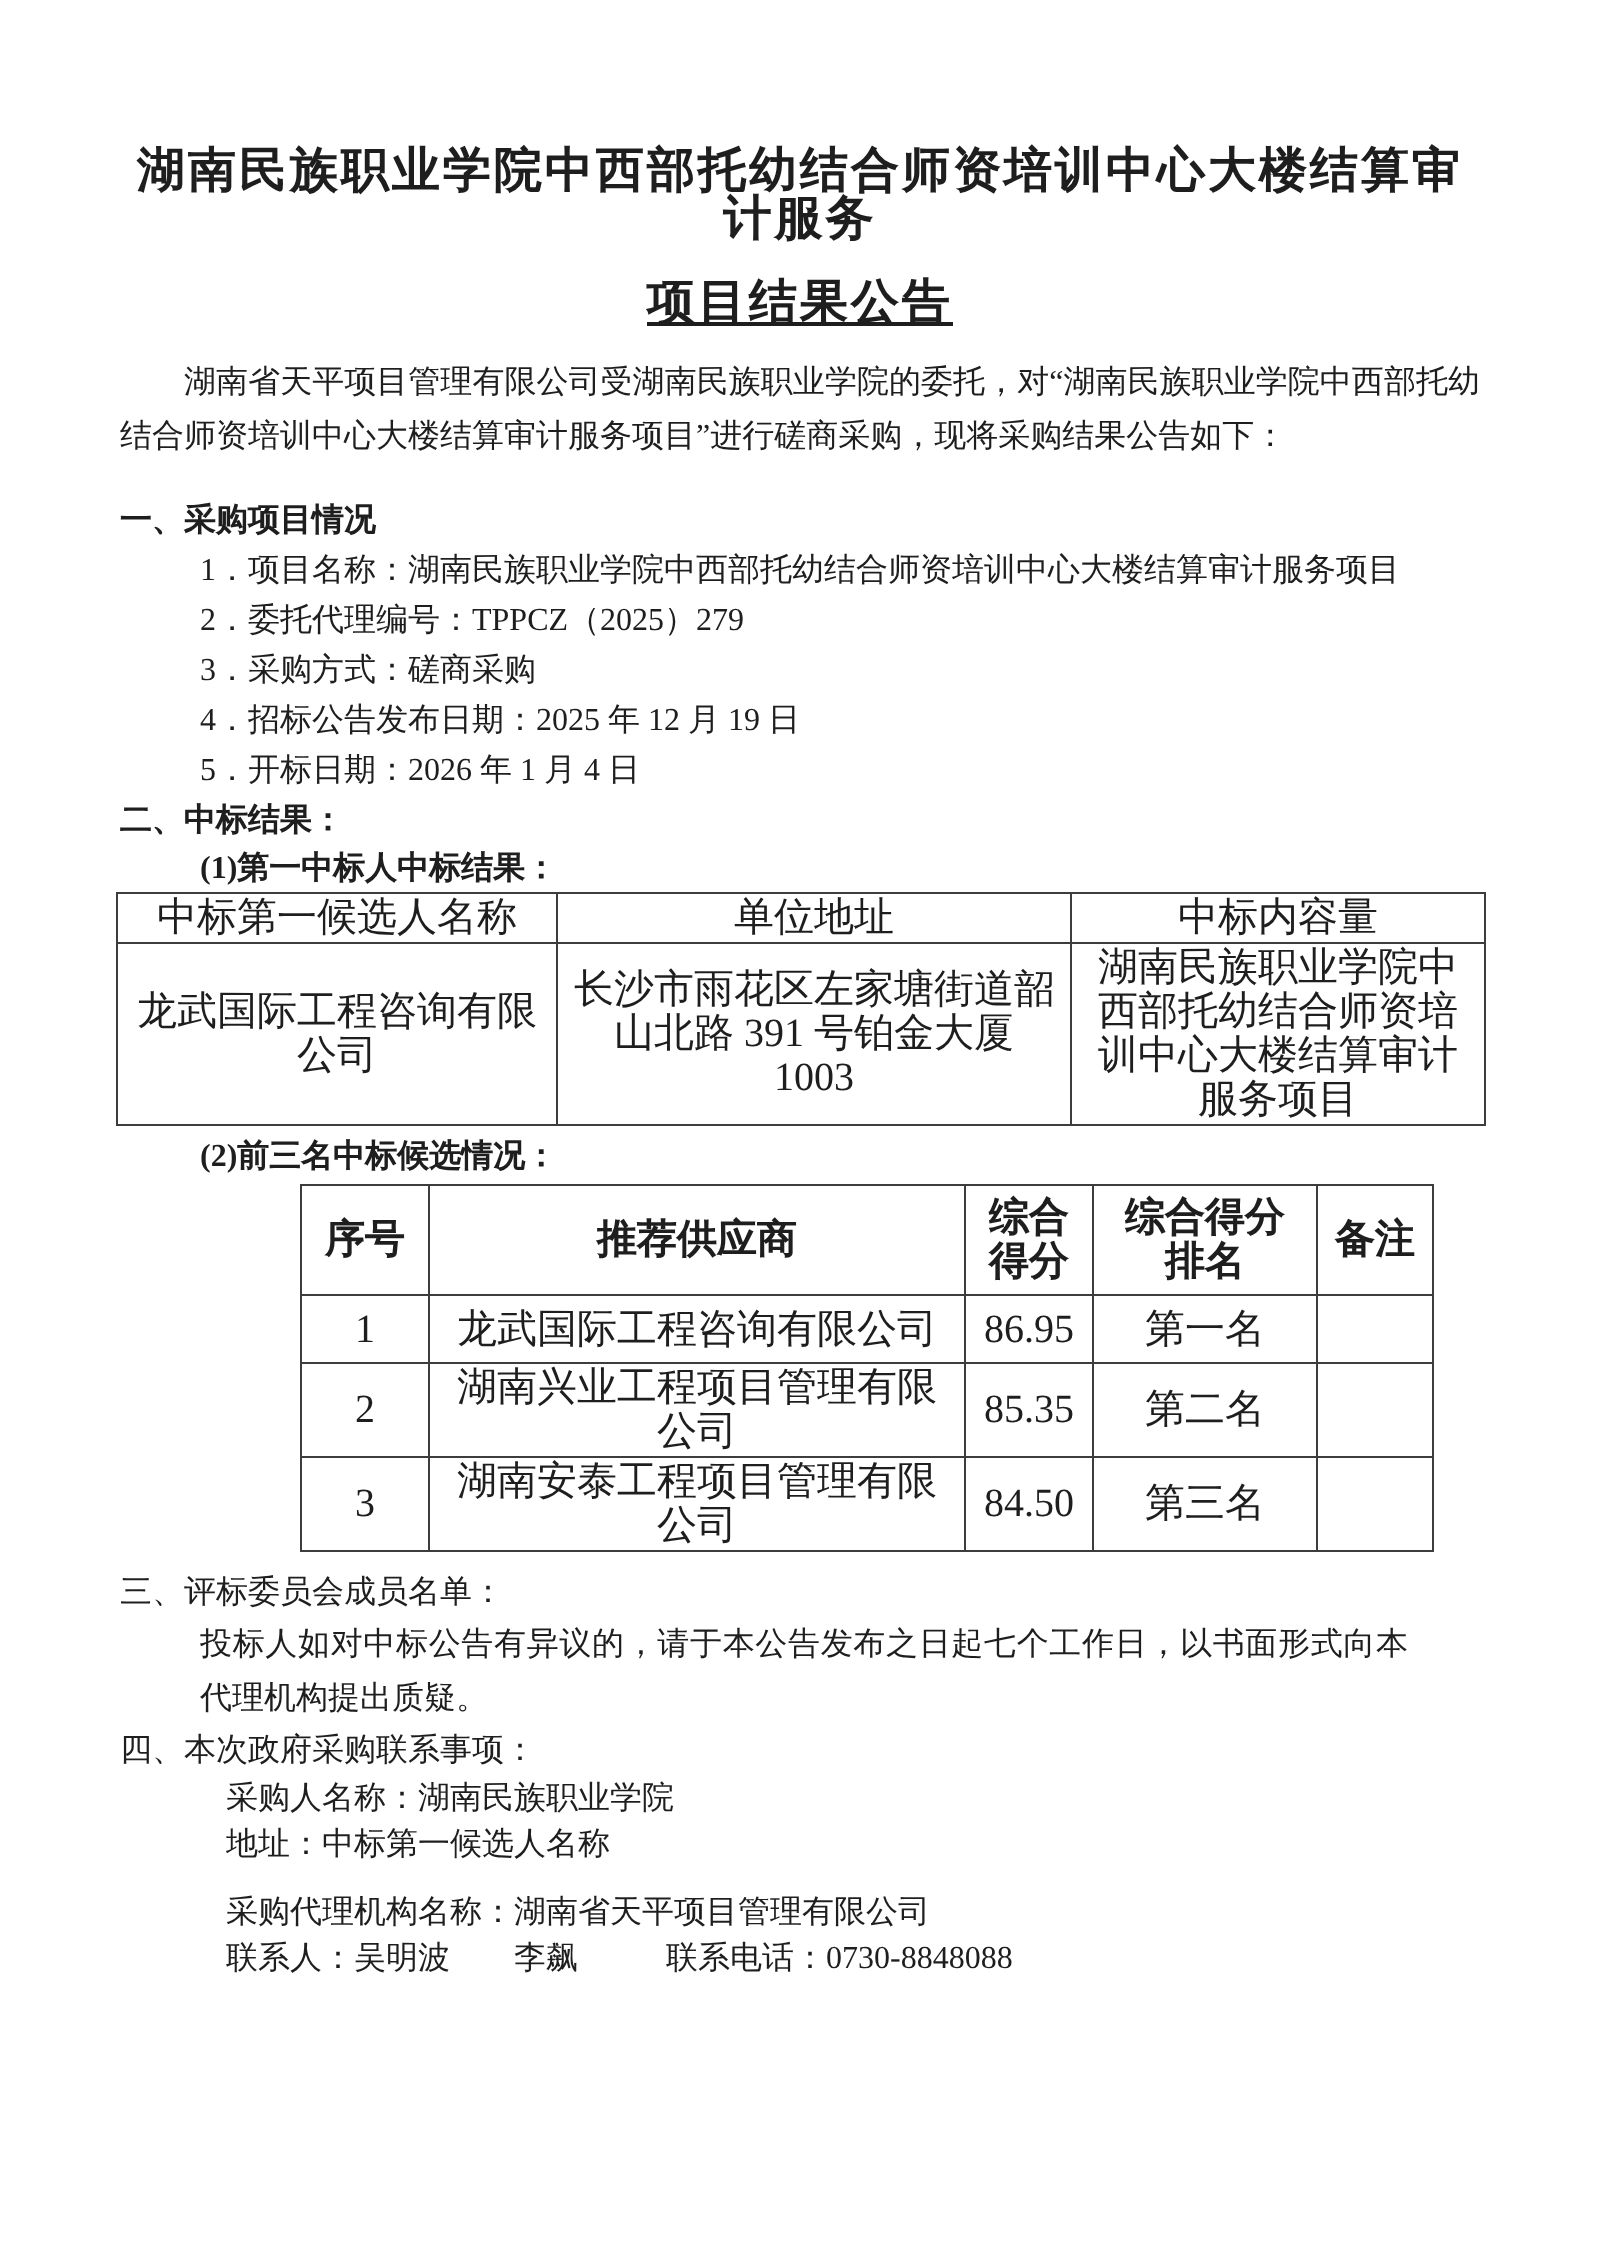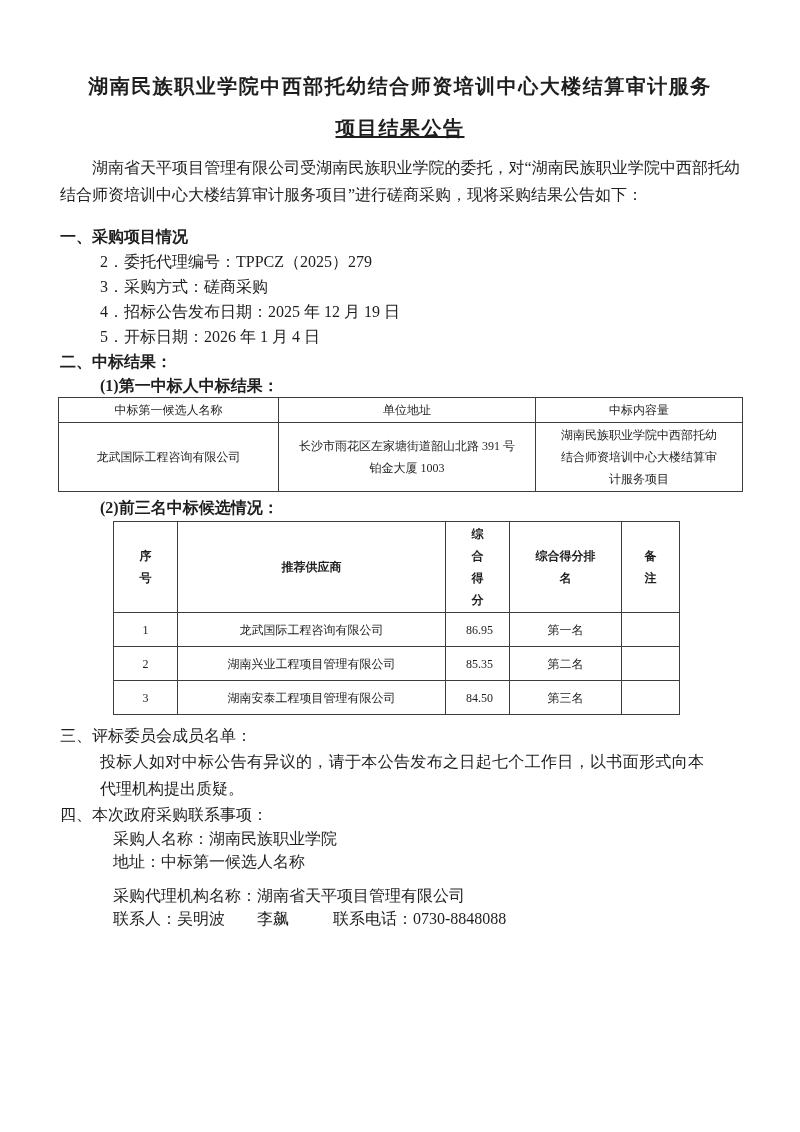--- a/index.html
+++ b/index.html
@@ -11,50 +11,50 @@
     background:#ffffff;
     overflow:hidden;
     padding:74px 60px 0 60px;
     font-family:"Liberation Serif","DejaVu Serif",serif;
     color:#1e1e1e;
     font-size:16px;
   }
   .title{
     text-align:center;
     font-weight:bold;
-    font-size:20px;
+    font-size:24px;
     letter-spacing:1.5px;
     line-height:24px;
   }
   .title2{margin-top:18px;text-decoration:underline;}
   .intro{
     margin-top:14px;
     line-height:27px;
     text-indent:2em;
     text-align:justify;
   }
   .h-bold{font-weight:bold;line-height:25px;}
   .h-plain{font-weight:normal;line-height:25px;}
   .list{padding-left:40px;}
   .list .item{line-height:25px;white-space:nowrap;}
   .subhead{font-weight:bold;line-height:23px;padding-left:4px;margin-left:36px;}
   table{border-collapse:collapse;table-layout:fixed;}
   td,th{
     border:1px solid #3d3d3d;
     text-align:center;
     vertical-align:middle;
-    padding:1px 20px;
+    padding:1px 8px;
     line-height:22px;
-    font-size:12px;
+    font-size:20px;
     overflow:hidden;
   }
   .t1{width:684px;margin-left:-2px;}
   .t1 th{font-weight:normal;height:22px;}
   .t1 td{height:66px;}
-  .t2{width:566px;margin-left:53px;margin-top:2px;}
+  .t2{width:566px;margin-left:90px;margin-top:2px;}
   .t2 th{font-weight:bold;height:52px;}
   .t2 td{height:31px;}
   .members{padding-left:40px;line-height:26px;}
   .objection{
     padding-left:40px;
     line-height:27px;
     max-width:604px;
     text-align:justify;
   }
   .s4line{padding-left:53px;line-height:23px;}
@@ -68,20 +68,21 @@
 
 <div class="page">
 
   <div class="title">湖南民族职业学院中西部托幼结合师资培训中心大楼结算审计服务</div>
   <div class="title title2">项目结果公告</div>
 
   <p class="intro">湖南省天平项目管理有限公司受湖南民族职业学院的委托，对“湖南民族职业学院中西部托幼结合师资培训中心大楼结算审计服务项目”进行磋商采购，现将采购结果公告如下：</p>
 
   <div class="h-bold">一、采购项目情况</div>
   <div class="list">
+    <div class="item">1．项目名称：湖南民族职业学院中西部托幼结合师资培训中心大楼结算审计服务项目</div>
     <div class="item">2．委托代理编号：TPPCZ（2025）279</div>
     <div class="item">3．采购方式：磋商采购</div>
     <div class="item">4．招标公告发布日期：2025 年 12 月 19 日</div>
     <div class="item">5．开标日期：2026 年 1 月 4 日</div>
   </div>
 
   <div class="h-bold">二、中标结果：</div>
   <div class="subhead">(1)第一中标人中标结果：</div>
 
   <table class="t1">

